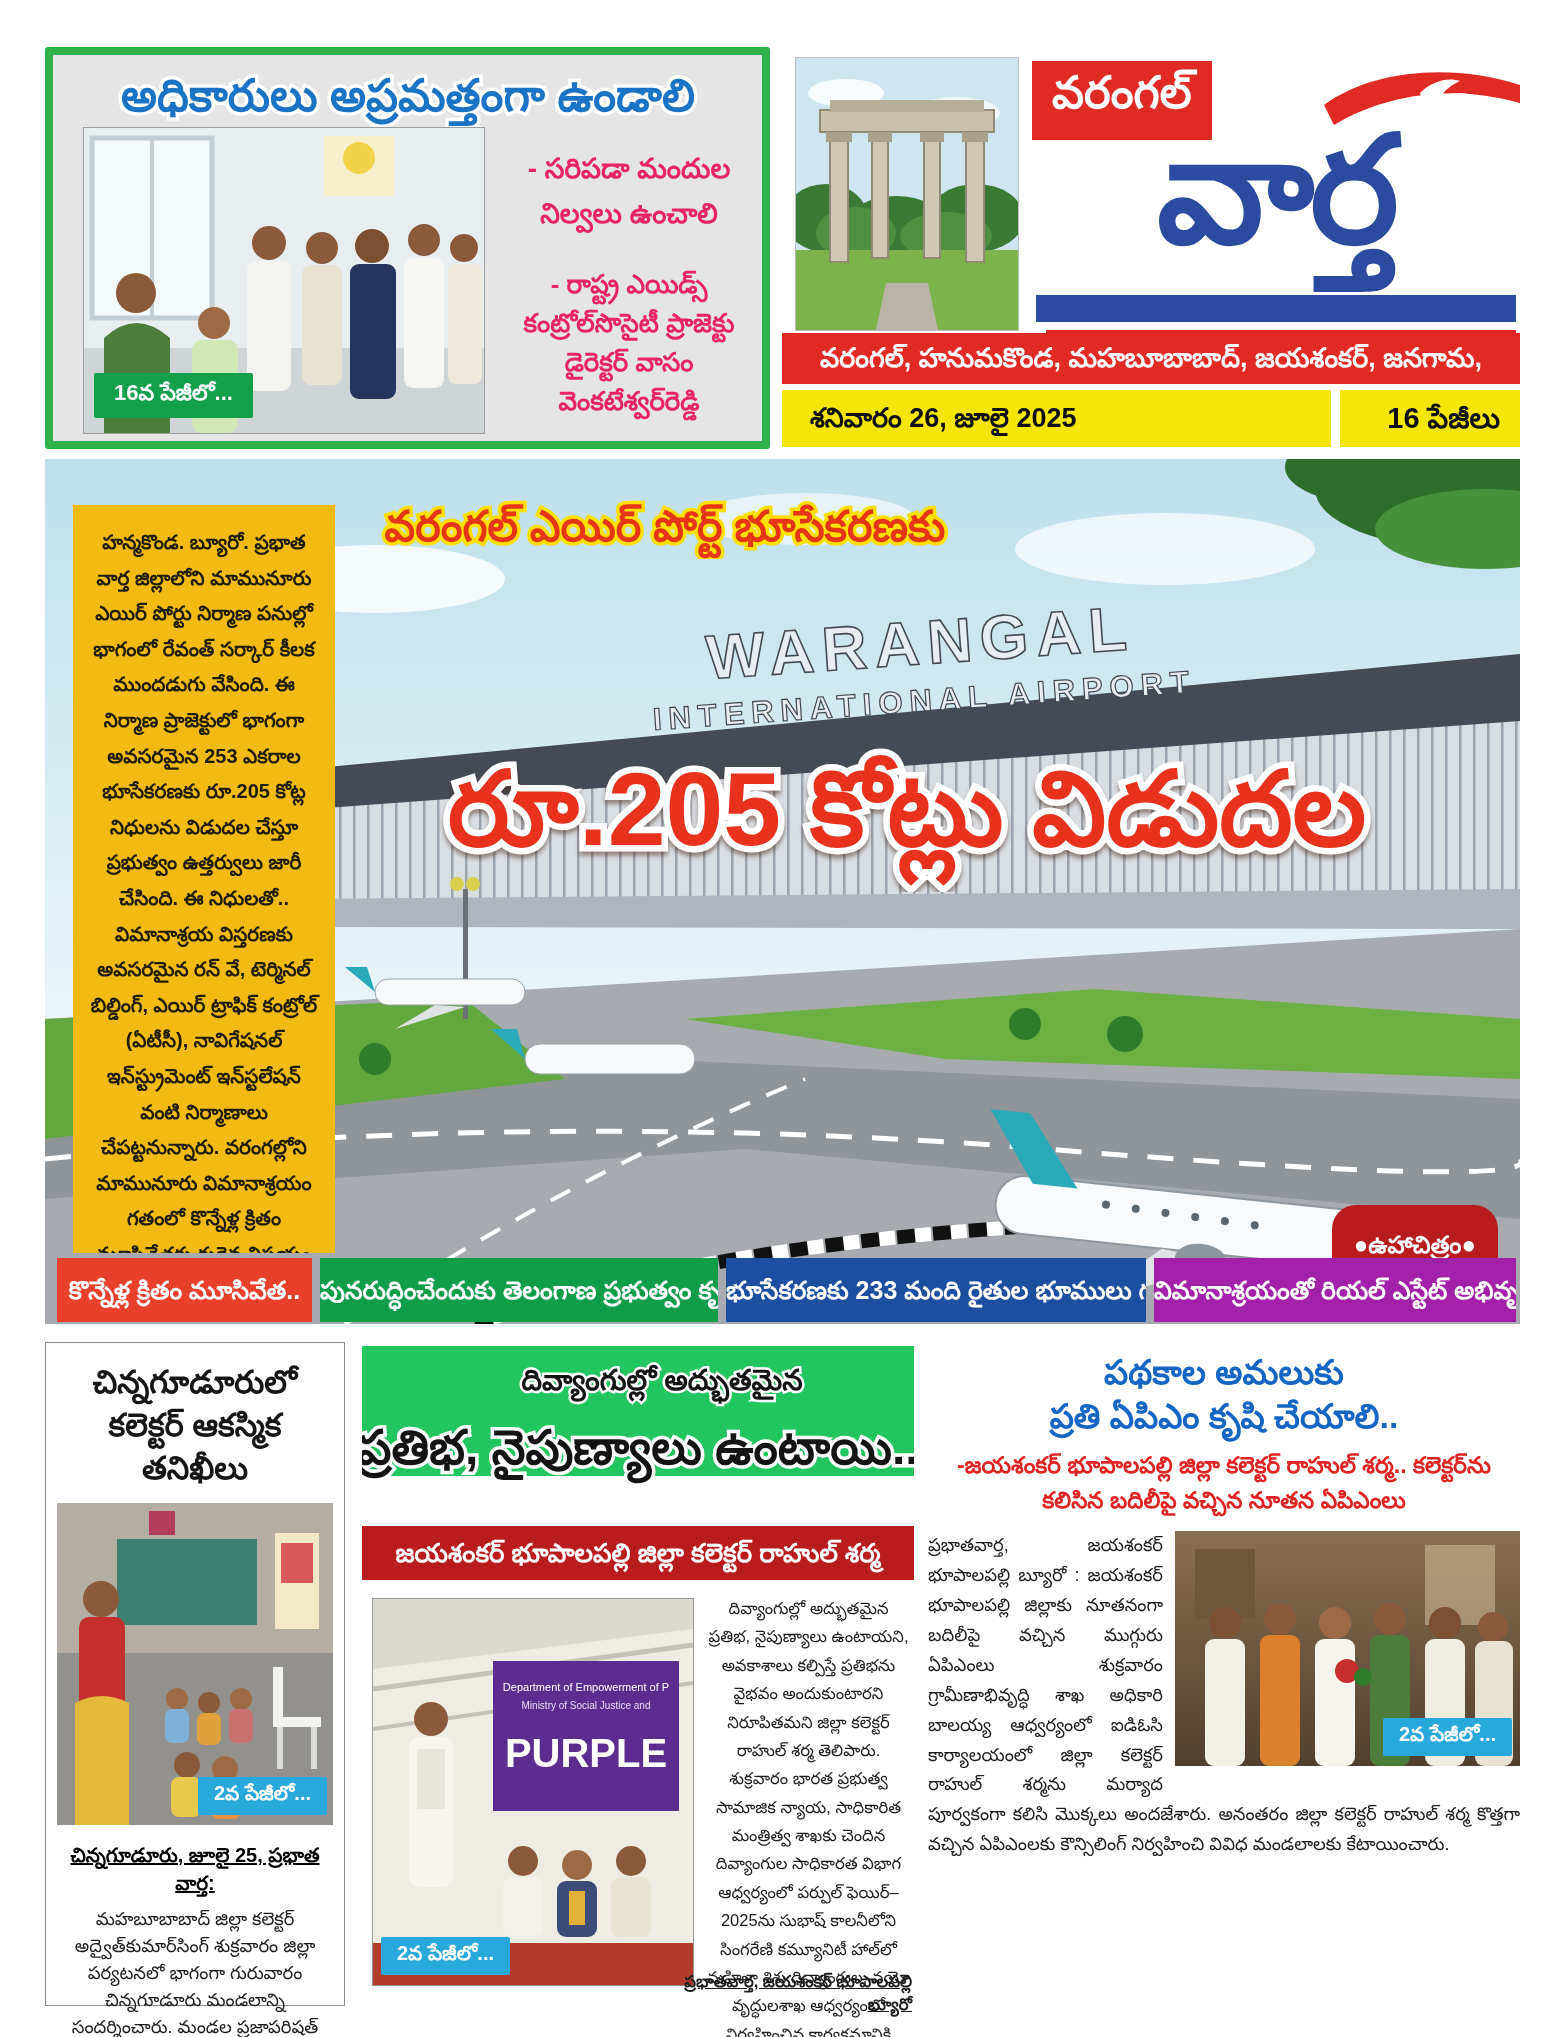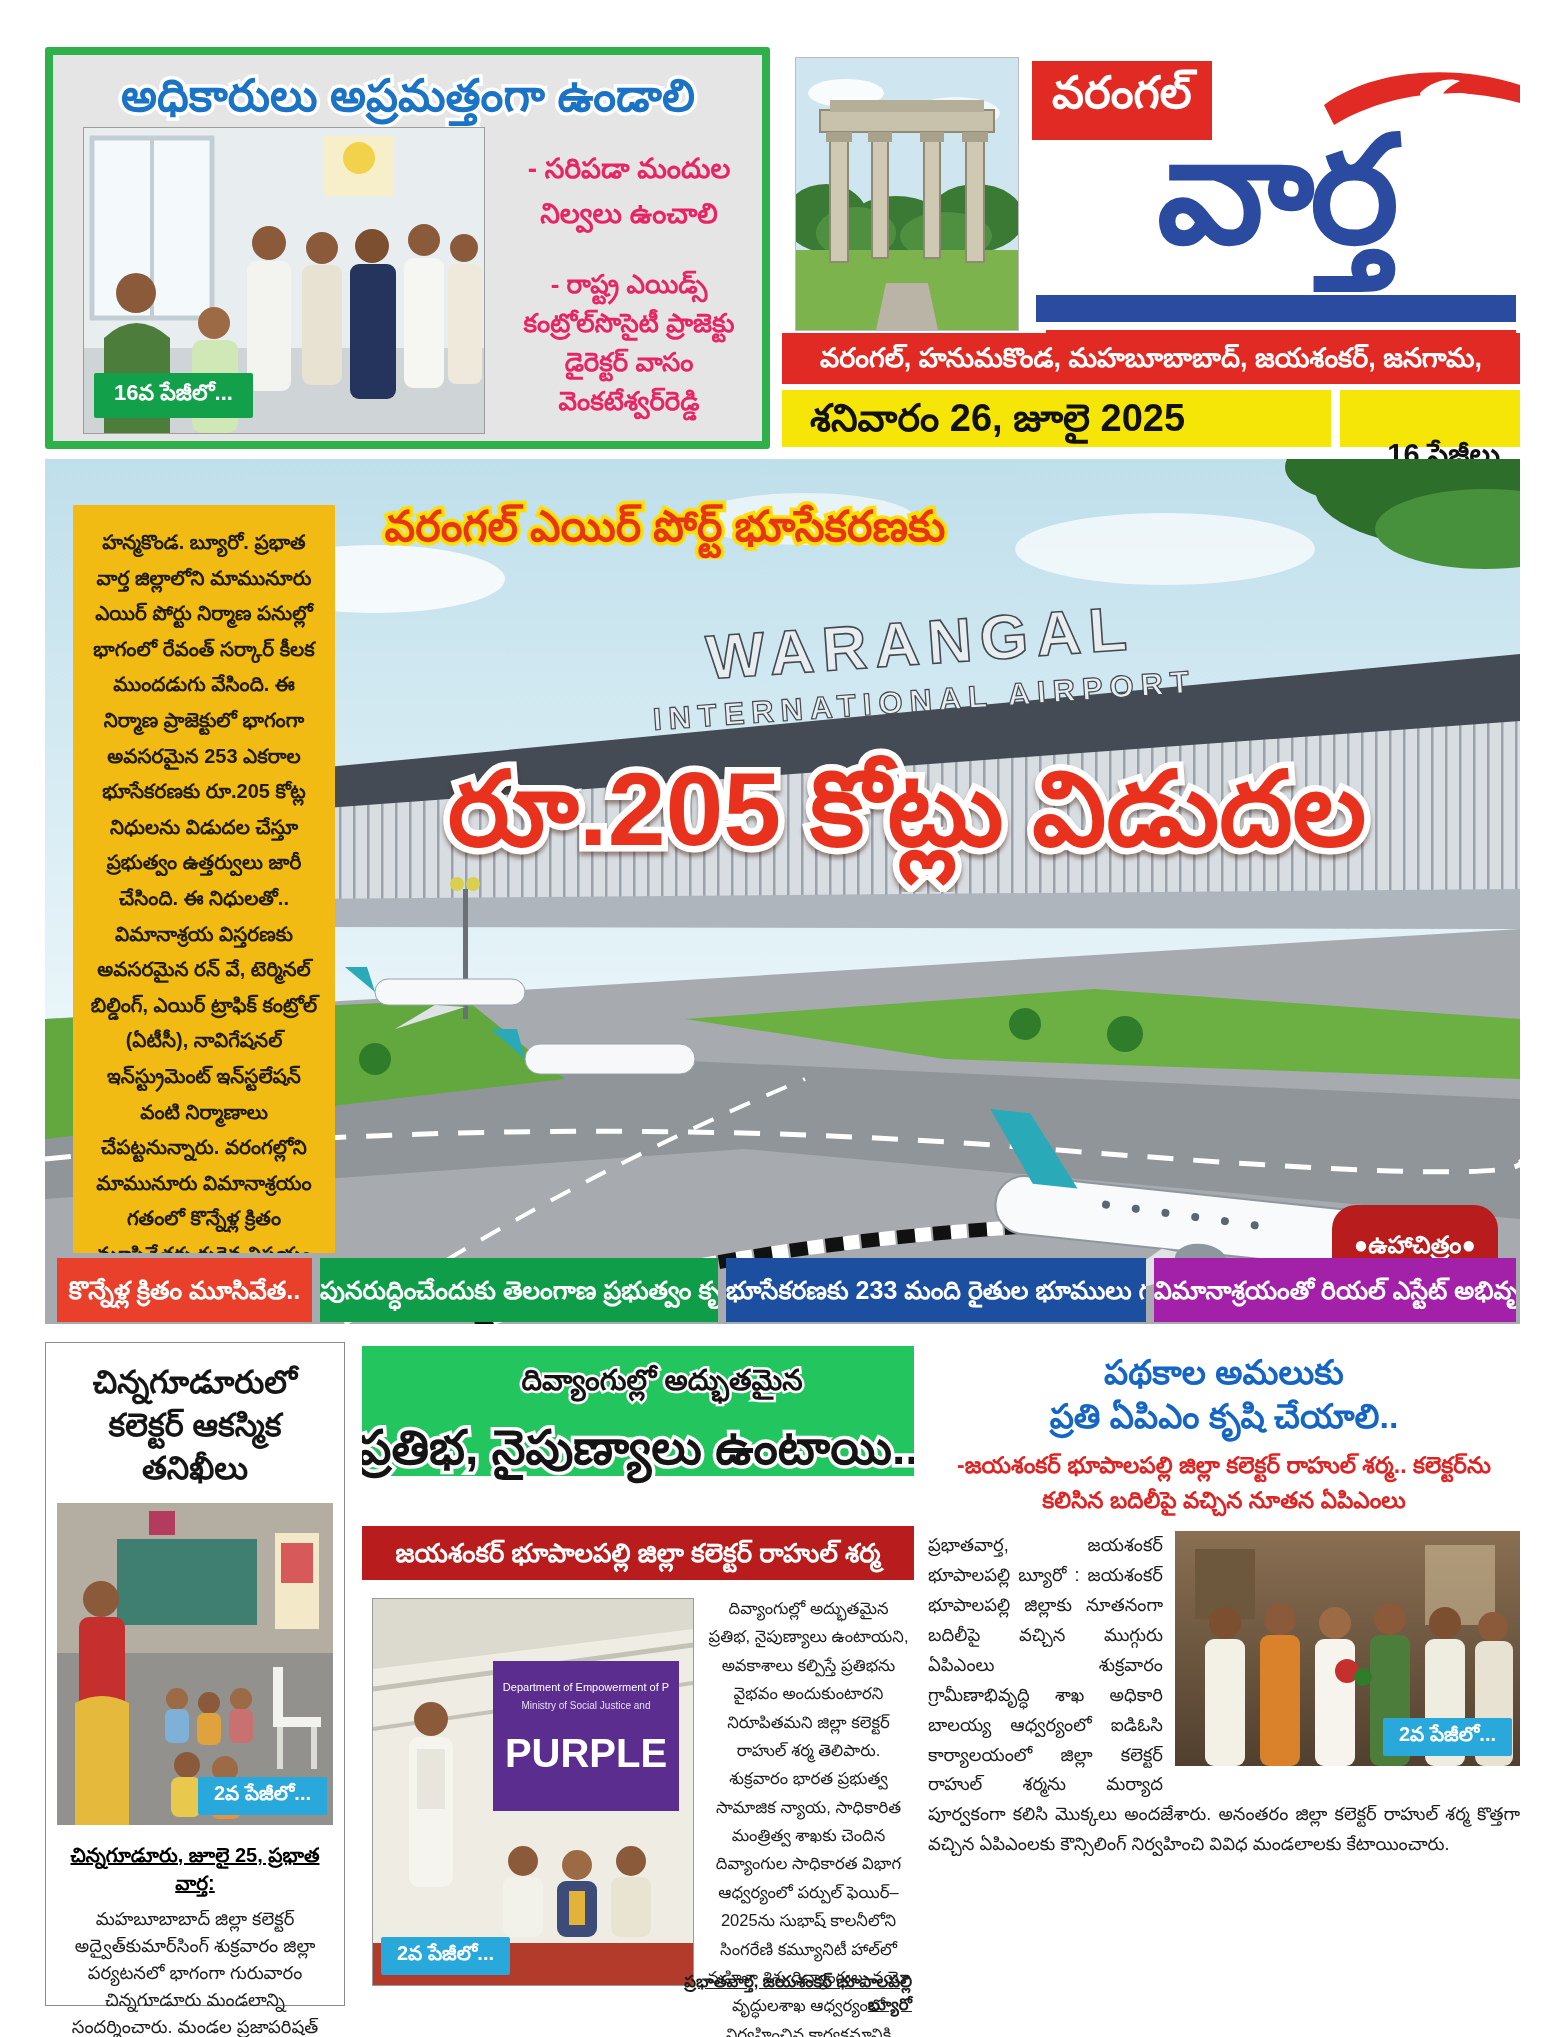--- a/index.html
+++ b/index.html
@@ -23,23 +23,23 @@
   .logo-redbox{position:absolute;left:0;top:4px;background:#e22a25;color:#fff;font-size:45px;
                font-weight:bold;padding:6px 20px 10px 20px;}
   .logo-swoosh{position:absolute;left:292px;top:6px;}
   .logo-main{position:absolute;left:0;top:40px;width:100%;text-align:center;color:#2a4b9f;
              font-size:150px;font-weight:bold;line-height:1.25;letter-spacing:-4px;}
   .logo-bluebar{position:absolute;left:4px;top:238px;width:480px;height:27px;background:#2a4b9f;}
   .logo-redbar{position:absolute;left:14px;top:273px;width:470px;height:13px;background:#e22a25;}
   .loc-bar{left:782px;top:333px;width:738px;height:51px;background:#e22a25;color:#fff;
            font-size:27px;font-weight:bold;text-align:center;line-height:51px;}
   .date-bar{left:782px;top:390px;width:738px;height:57px;background:#f6e607;color:#111;}
-  .date-left{position:absolute;left:28px;top:0;height:74px;line-height:57px;font-size:38px;font-weight:bold;}
+  .date-left{position:absolute;left:28px;top:0;height:74px;line-height:57px;font-size:27px;font-weight:bold;}
   .date-sep{position:absolute;right:180px;top:0;width:9px;height:57px;background:#fff;}
-  .date-right{position:absolute;right:20px;top:0;height:57px;line-height:57px;font-size:29px;font-weight:bold;margin-top:36px;}
+  .date-right{position:absolute;right:20px;top:0;height:57px;line-height:57px;font-size:29px;font-weight:bold;}
 
   
   .lead{left:45px;top:459px;width:1475px;height:865px;background:#bfe0ea;overflow:hidden;}
   .lead-yellow{left:28px;top:46px;width:262px;height:748px;background:#f2bb13;
                box-sizing:border-box;padding:20px 12px;color:#1f1c08;font-weight:600;
                font-size:20px;line-height:1.78;text-align:center;overflow:hidden;}
   .lead-kicker{left:295px;top:34px;}
   .lead-head{left:250px;top:268px;}
   .credit-pill{right:22px;top:746px;background:#b91c1c;color:#fff;font-size:24px;font-weight:bold;
                padding:26px 22px;border-radius:24px;}

